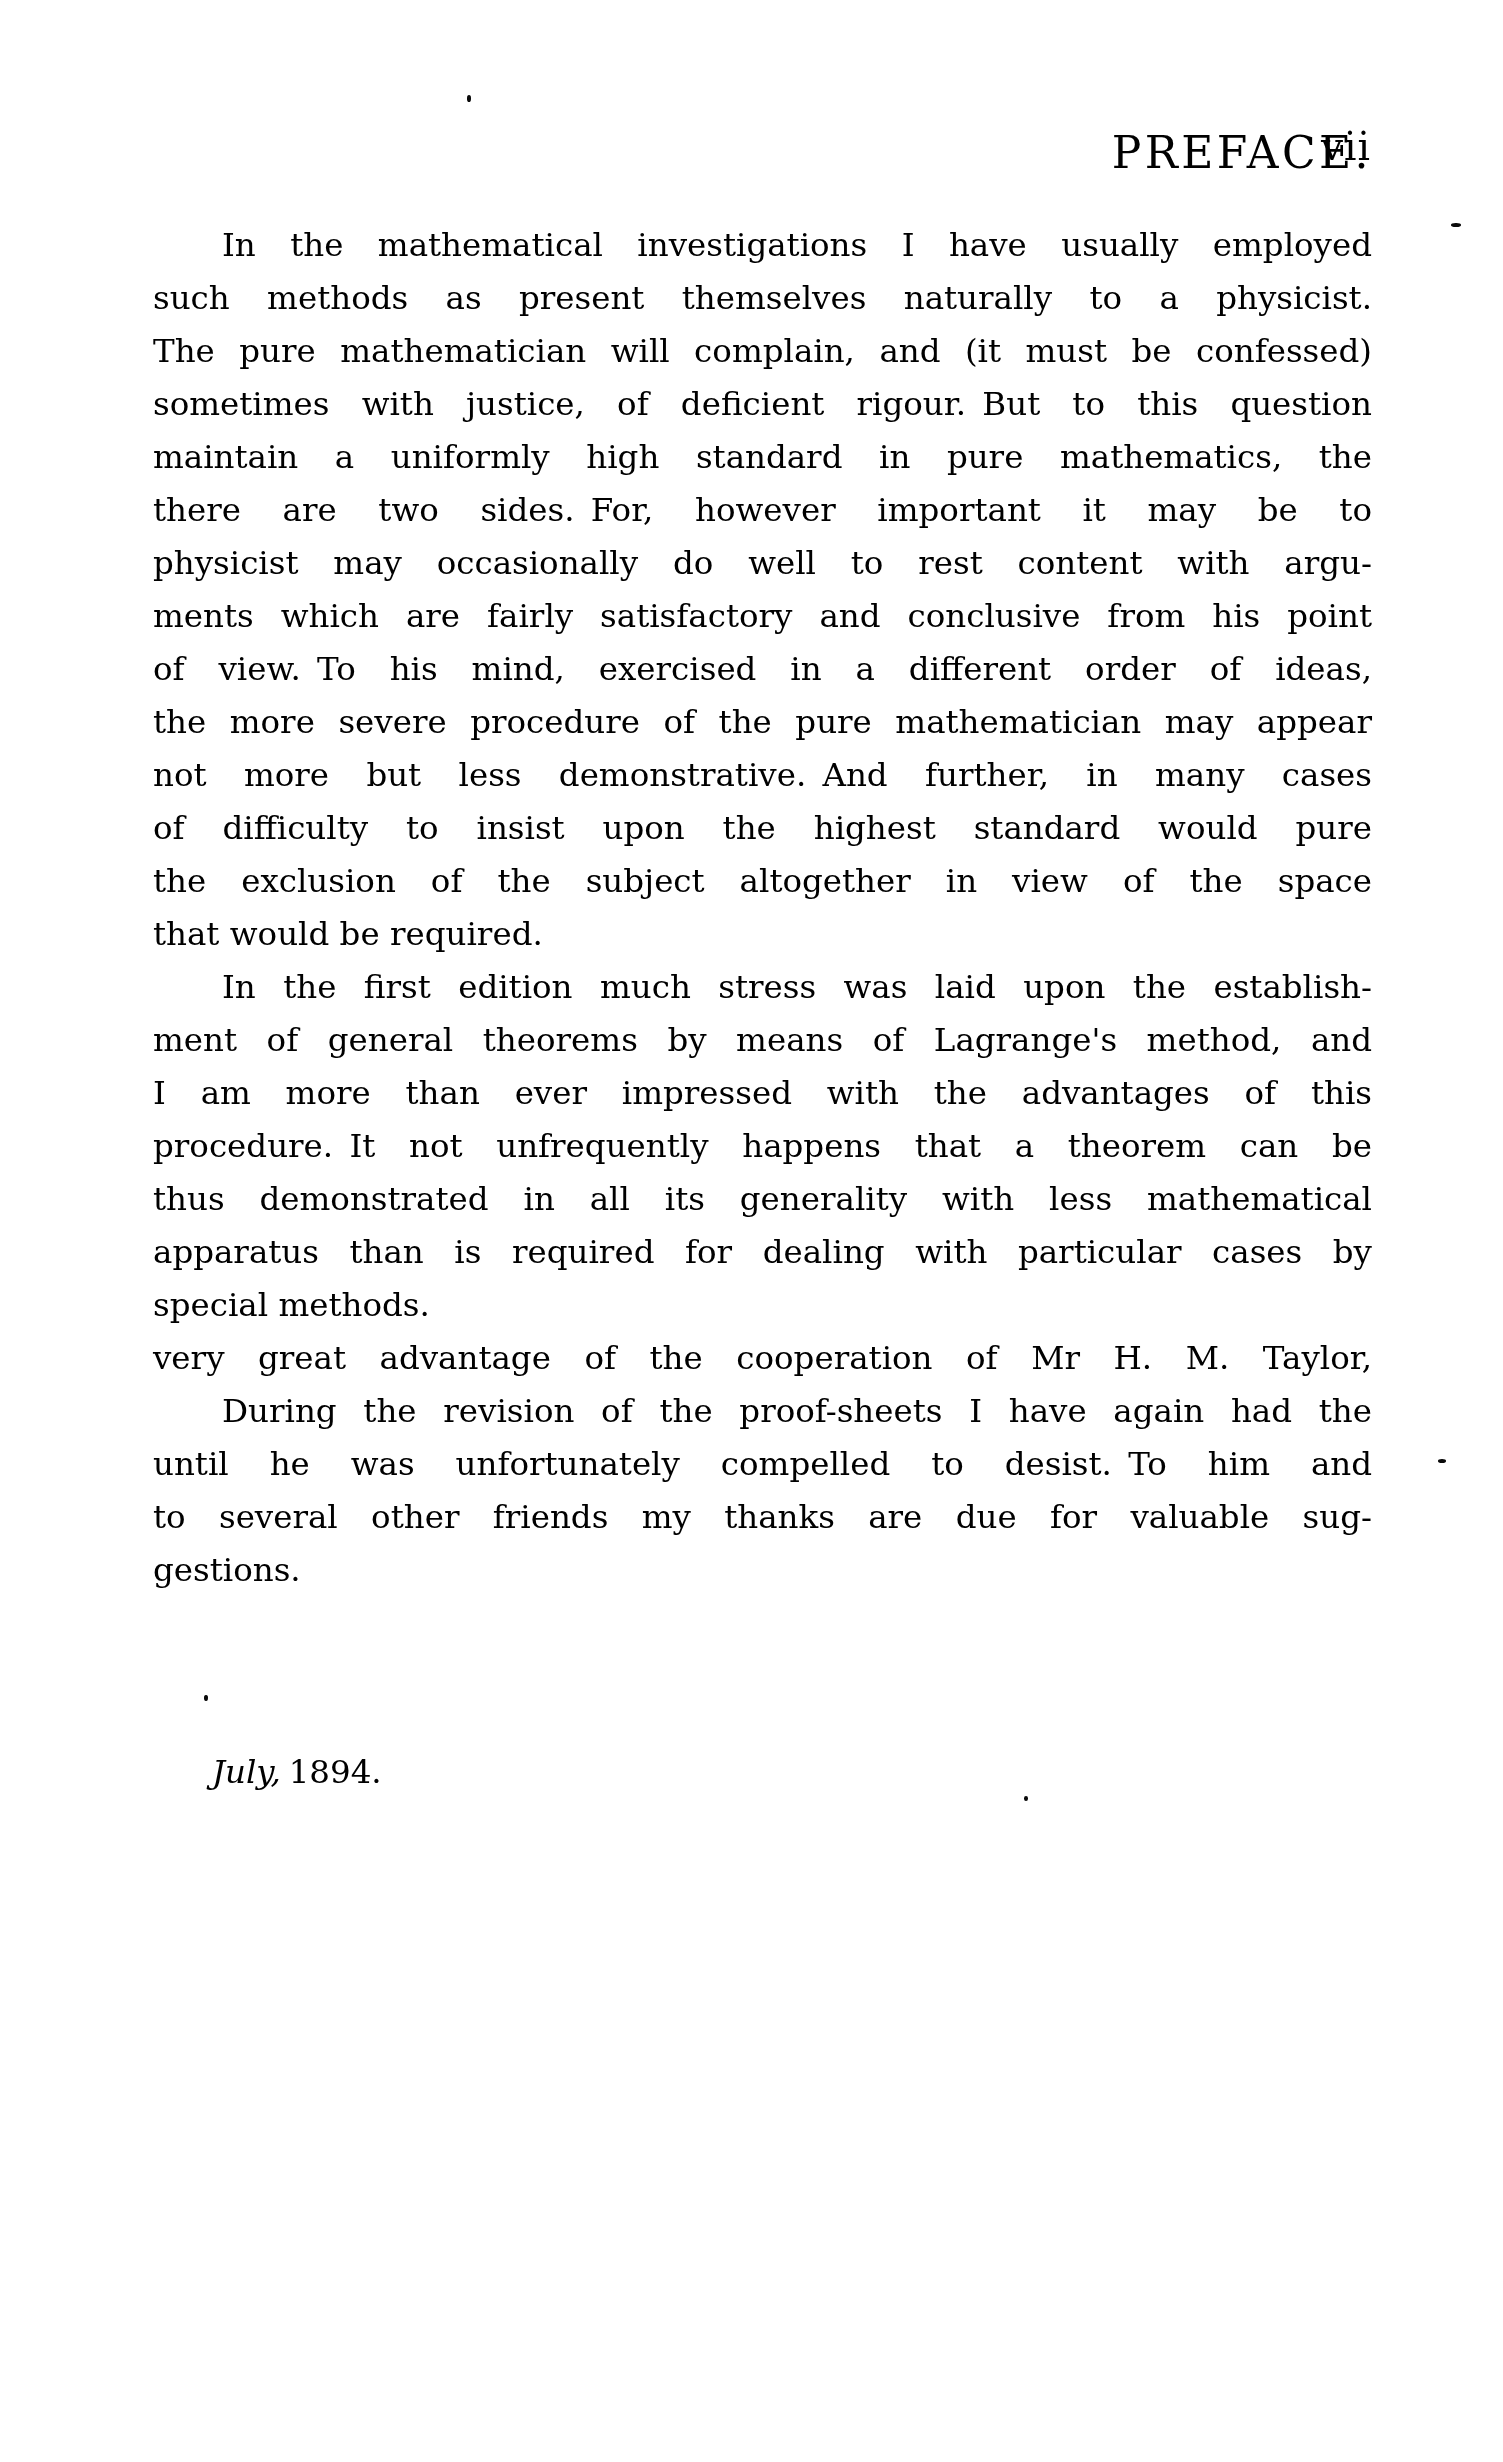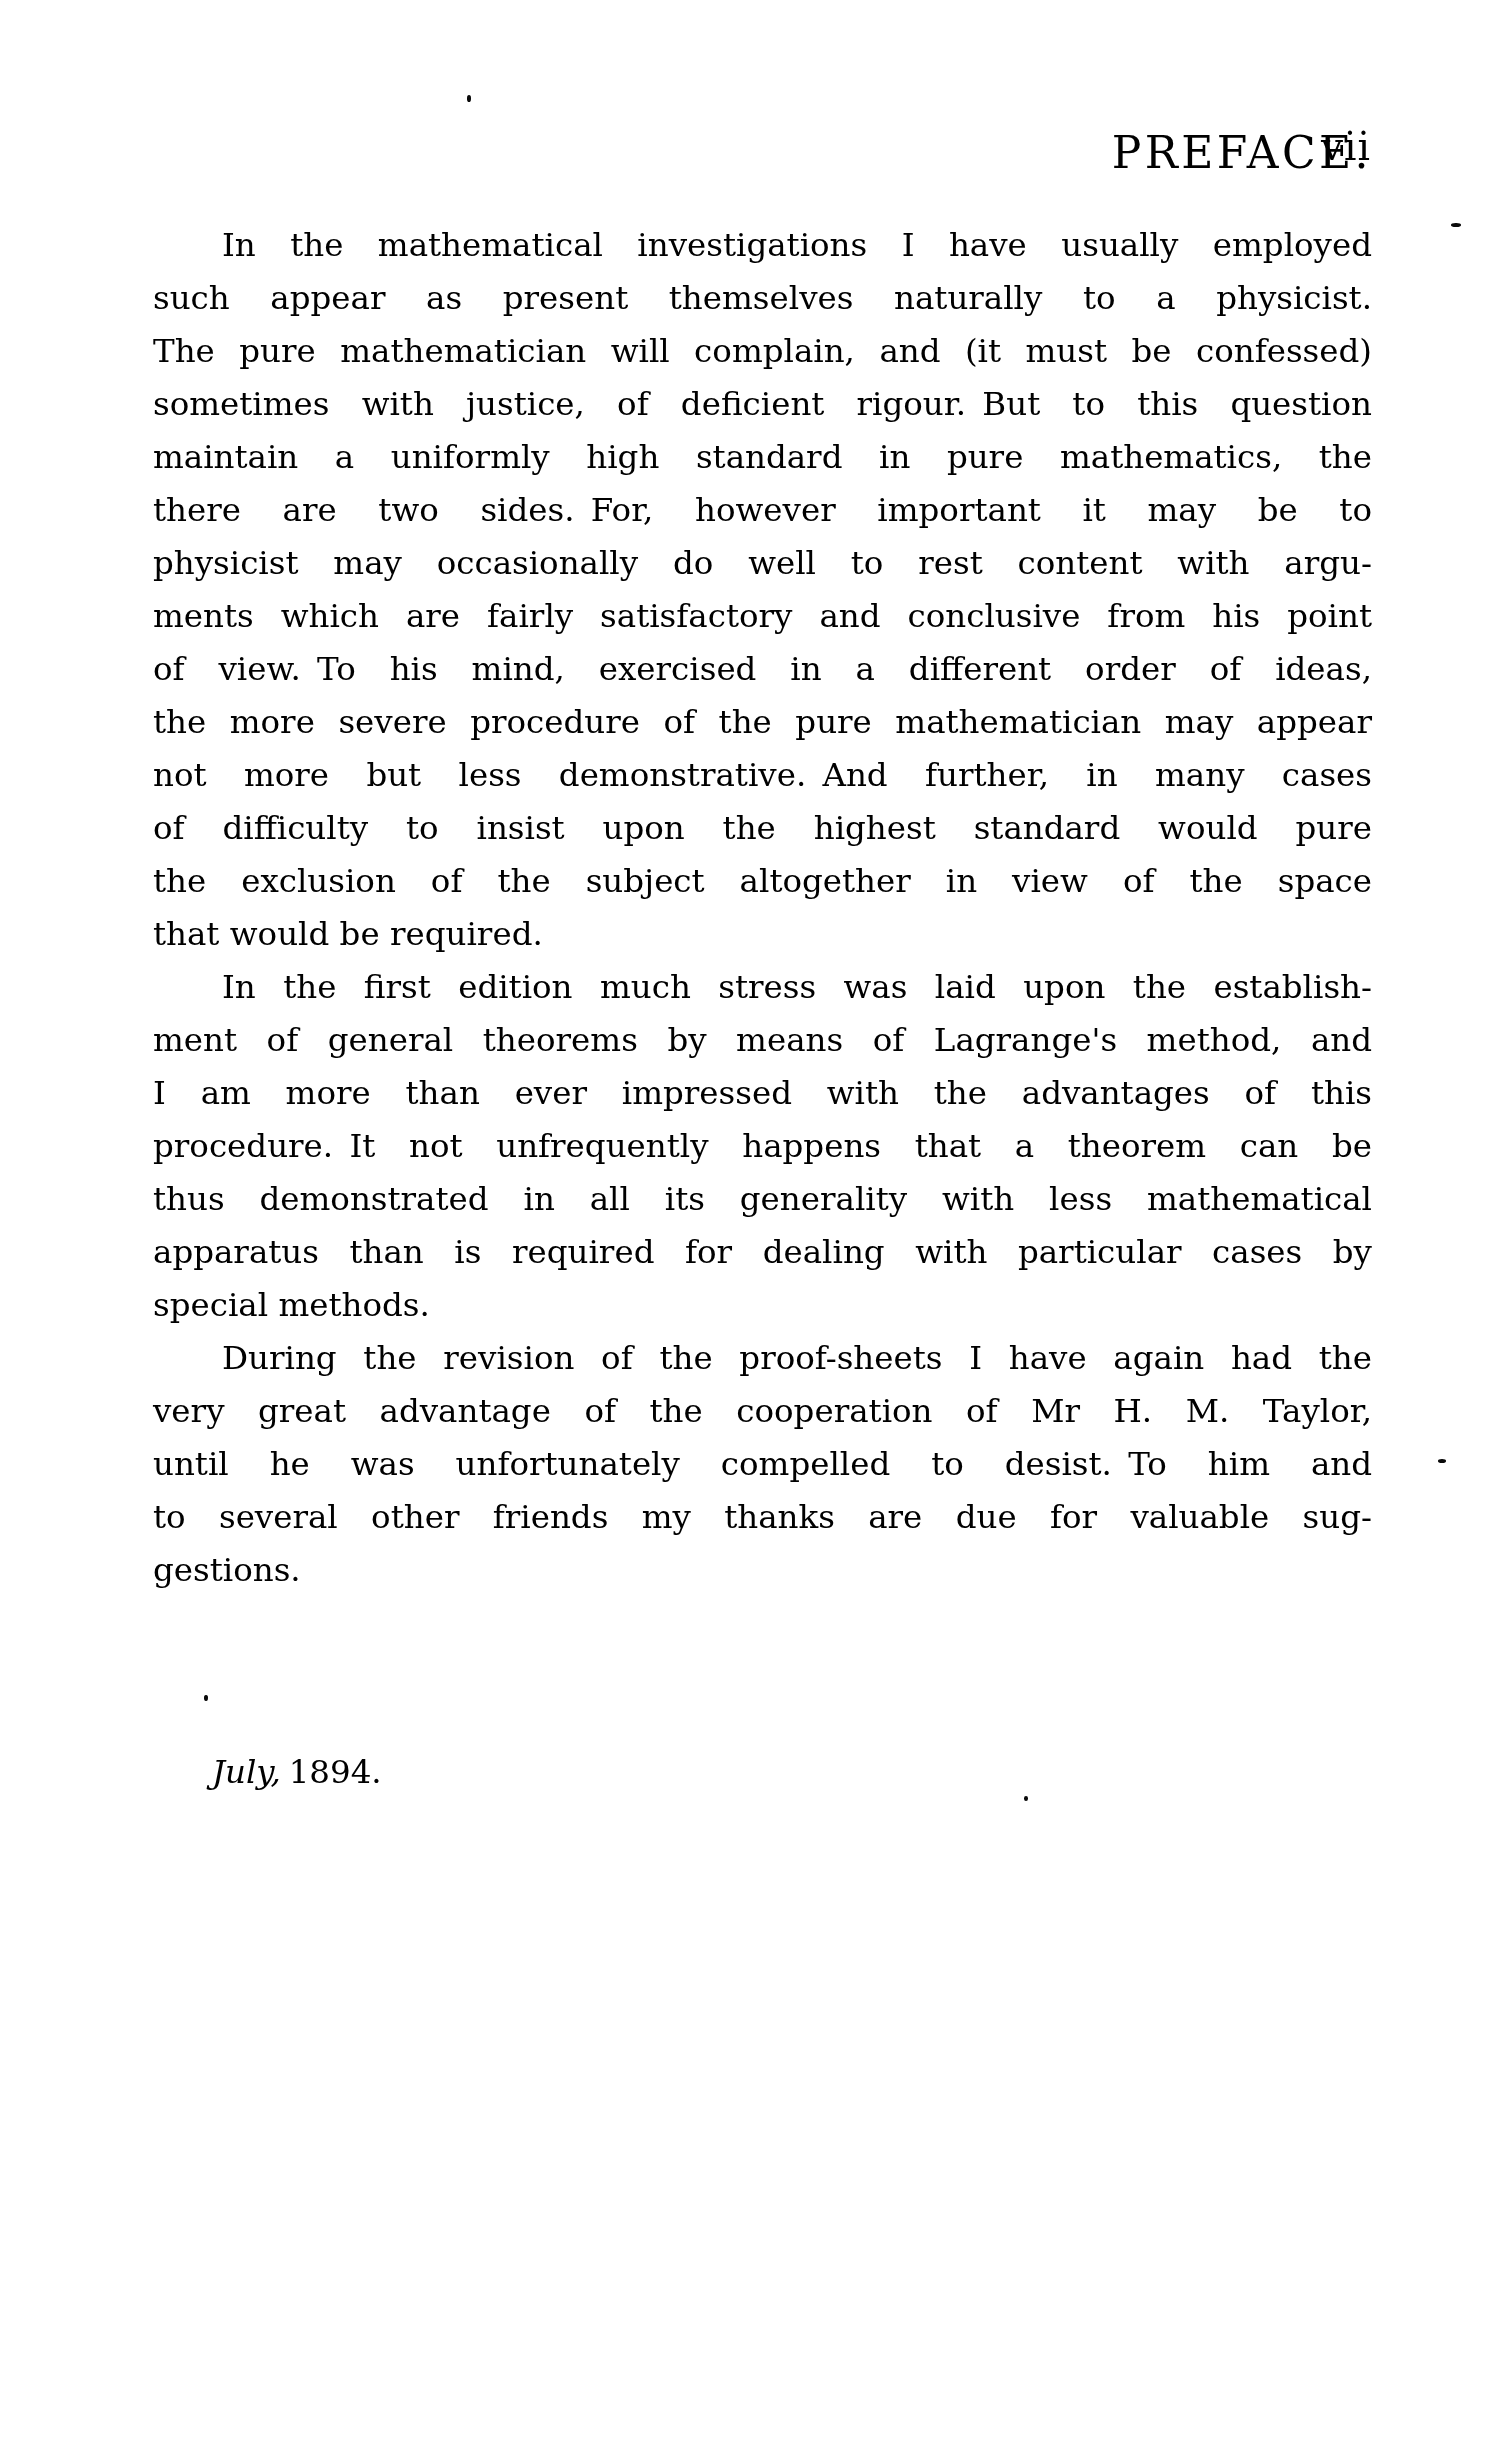--- a/index.html
+++ b/index.html
@@ -96,42 +96,42 @@
 
 <div class="page">
 
   <div class="header">
     <div class="page-title">PREFACE.</div>
     <div class="page-number">vii</div>
   </div>
 
   <div class="body-text">
       <div class="line first">In the mathematical investigations I have usually employed</div>
-      <div class="line">such appear as present themselves naturally to a physicist.</div>
+      <div class="line">such methods as present themselves naturally to a physicist.</div>
       <div class="line">The pure mathematician will complain, and (it must be confessed)</div>
       <div class="line">sometimes with justice, of deficient rigour. But to this question</div>
       <div class="line">maintain a uniformly high standard in pure mathematics, the</div>
       <div class="line">there are two sides. For, however important it may be to</div>
       <div class="line">physicist may occasionally do well to rest content with argu-</div>
       <div class="line">ments which are fairly satisfactory and conclusive from his point</div>
       <div class="line">of view. To his mind, exercised in a different order of ideas,</div>
       <div class="line">the more severe procedure of the pure mathematician may appear</div>
       <div class="line">not more but less demonstrative. And further, in many cases</div>
       <div class="line">of difficulty to insist upon the highest standard would pure</div>
       <div class="line">the exclusion of the subject altogether in view of the space</div>
       <div class="line last">that would be required.</div>
       <div class="line first">In the first edition much stress was laid upon the establish-</div>
       <div class="line">ment of general theorems by means of Lagrange's method, and</div>
       <div class="line">I am more than ever impressed with the advantages of this</div>
       <div class="line">procedure. It not unfrequently happens that a theorem can be</div>
       <div class="line">thus demonstrated in all its generality with less mathematical</div>
       <div class="line">apparatus than is required for dealing with particular cases by</div>
       <div class="line last">special methods.</div>
+      <div class="line">very great advantage of the cooperation of Mr H. M. Taylor,</div>
       <div class="line first">During the revision of the proof-sheets I have again had the</div>
-      <div class="line">very great advantage of the cooperation of Mr H. M. Taylor,</div>
       <div class="line">until he was unfortunately compelled to desist. To him and</div>
       <div class="line">to several other friends my thanks are due for valuable sug-</div>
       <div class="line last">gestions.</div>
     </div>
 
   <div class="signoff">
     <span class="it">July,</span><span>1894.</span>
   </div>
 
   <div class="artifact a1"></div>

